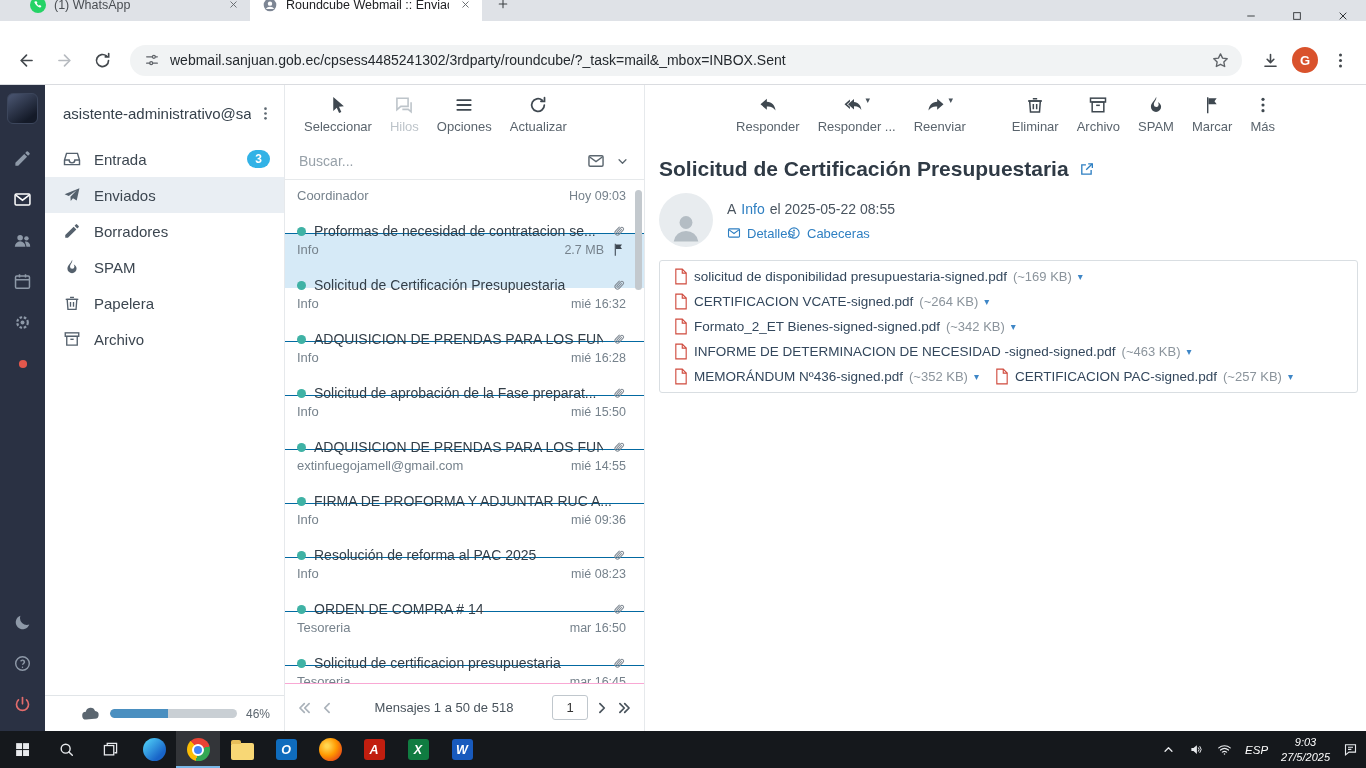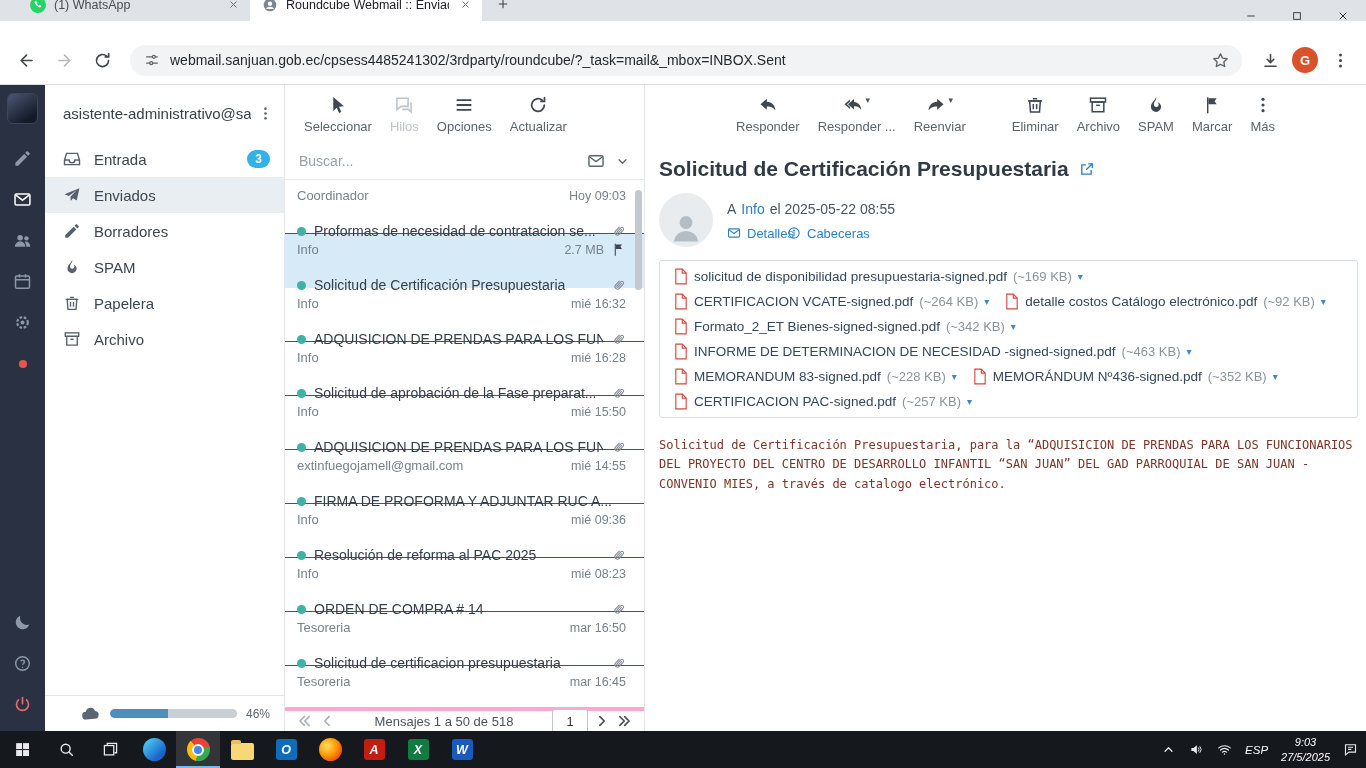--- a/index.html
+++ b/index.html
@@ -84,21 +84,21 @@
   .msg{height:54px;padding:8px 18px 0 12px;border-bottom:1px solid #0369a1;}
   .msg.sel{background:#d6eaf7;border-bottom-color:#d6eaf7;}
   .l1{display:flex;align-items:center;font-size:13px;color:#76828c;}
   .l1 .meta{margin-left:auto;font-size:12.5px;}
   .mflag{width:15px;height:15px;color:#3c4650;margin-left:7px;flex:none;}
   .l2{display:flex;align-items:center;gap:8px;margin-top:20px;}
   .dot{width:9px;height:9px;border-radius:50%;background:#3fb2a5;flex:none;}
   .subj{flex:1;font-size:14px;color:#333e48;white-space:nowrap;overflow:hidden;}
   .clip{width:15px;height:15px;color:#808a94;transform:rotate(43deg);flex:none;}
   .scroll-thumb{position:absolute;top:105px;right:2px;width:7px;height:100px;border-radius:4px;background:#c3c9ce;z-index:3;}
-  .lfooter{height:24px;border-top:4px solid #f9a8d4;display:flex;align-items:center;gap:5px;padding:0 10px;}
+  .lfooter{height:48px;border-top:1px solid #f9a8d4;display:flex;align-items:center;gap:5px;padding:0 10px;}
   .pg-btn{width:18px;height:18px;color:#49535c;flex:none;}
   .pg-btn.dis{color:#aab2ba;}
   .pg-count{flex:1;text-align:center;font-size:13px;color:#49535c;white-space:nowrap;overflow:hidden;}
   .pg-input{width:36px;height:25px;border:1px solid #c0c7cd;border-radius:3px;text-align:center;font-size:13px;color:#333;font-family:"Liberation Sans",sans-serif;}
 
   
   .view{flex:1;display:flex;flex-direction:column;min-width:0;}
   .vtoolbar{height:58px;display:flex;align-items:center;justify-content:center;padding:0 8px;}
   .reader{flex:1;padding:4px 8px 0 14px;overflow:hidden;}
   .subjrow{display:flex;align-items:center;gap:10px;margin-top:10px;}
@@ -841,81 +841,58 @@
     <span class="asize">(~264 KB)</span>
     <span class="acaret"></span>
   </div>
             <div class="att">
     <span class="aicon" data-icon="file-pdf">
                 <svg viewBox="0 0 20 24" fill="none" stroke="#cf4a3d" stroke-width="1.6">
                   <path d="M2.6 1.4h9.2l5.6 5.6v15.6H2.6z"></path>
                   <path d="M11.8 1.4v5.8h5.6"></path>
                 </svg>
               </span>
-    <span class="aname">detalle costos Catálogo electrónico.pdf</span>
-    <span class="asize">(~92 KB)</span>
+    <span class="aname">Formato_2_ET Bienes-signed-signed.pdf</span>
+    <span class="asize">(~342 KB)</span>
     <span class="acaret"></span>
   </div>
             <div class="att">
     <span class="aicon" data-icon="file-pdf">
                 <svg viewBox="0 0 20 24" fill="none" stroke="#cf4a3d" stroke-width="1.6">
                   <path d="M2.6 1.4h9.2l5.6 5.6v15.6H2.6z"></path>
                   <path d="M11.8 1.4v5.8h5.6"></path>
                 </svg>
               </span>
-    <span class="aname">Formato_2_ET Bienes-signed-signed.pdf</span>
-    <span class="asize">(~342 KB)</span>
+    <span class="aname">INFORME DE DETERMINACION DE NECESIDAD -signed-signed.pdf</span>
+    <span class="asize">(~463 KB)</span>
     <span class="acaret"></span>
   </div>
             <div class="att">
     <span class="aicon" data-icon="file-pdf">
                 <svg viewBox="0 0 20 24" fill="none" stroke="#cf4a3d" stroke-width="1.6">
                   <path d="M2.6 1.4h9.2l5.6 5.6v15.6H2.6z"></path>
                   <path d="M11.8 1.4v5.8h5.6"></path>
                 </svg>
               </span>
-    <span class="aname">INFORME DE DETERMINACION DE NECESIDAD -signed-signed.pdf</span>
-    <span class="asize">(~463 KB)</span>
+    <span class="aname">MEMORÁNDUM Nº436-signed.pdf</span>
+    <span class="asize">(~352 KB)</span>
     <span class="acaret"></span>
   </div>
             <div class="att">
     <span class="aicon" data-icon="file-pdf">
                 <svg viewBox="0 0 20 24" fill="none" stroke="#cf4a3d" stroke-width="1.6">
                   <path d="M2.6 1.4h9.2l5.6 5.6v15.6H2.6z"></path>
                   <path d="M11.8 1.4v5.8h5.6"></path>
                 </svg>
               </span>
-    <span class="aname">MEMORANDUM 83-signed.pdf</span>
-    <span class="asize">(~228 KB)</span>
-    <span class="acaret"></span>
-  </div>
-            <div class="att">
-    <span class="aicon" data-icon="file-pdf">
-                <svg viewBox="0 0 20 24" fill="none" stroke="#cf4a3d" stroke-width="1.6">
-                  <path d="M2.6 1.4h9.2l5.6 5.6v15.6H2.6z"></path>
-                  <path d="M11.8 1.4v5.8h5.6"></path>
-                </svg>
-              </span>
-    <span class="aname">MEMORÁNDUM Nº436-signed.pdf</span>
-    <span class="asize">(~352 KB)</span>
-    <span class="acaret"></span>
-  </div>
-            <div class="att">
-    <span class="aicon" data-icon="file-pdf">
-                <svg viewBox="0 0 20 24" fill="none" stroke="#cf4a3d" stroke-width="1.6">
-                  <path d="M2.6 1.4h9.2l5.6 5.6v15.6H2.6z"></path>
-                  <path d="M11.8 1.4v5.8h5.6"></path>
-                </svg>
-              </span>
     <span class="aname">CERTIFICACION PAC-signed.pdf</span>
     <span class="asize">(~257 KB)</span>
     <span class="acaret"></span>
   </div>
           </div>
-        <div class="mbody">Solicitud de Certificación Presupuestaria, para la “ADQUISICION DE PRENDAS PARA LOS FUNCIONARIOS DEL PROYECTO DEL CENTRO DE DESARROLLO INFANTIL “SAN JUAN” DEL GAD PARROQUIAL DE SAN JUAN - CONVENIO MIES, a través de catalogo electrónico.</div>
       </div>
     </section>
   </div>
 
   <div class="taskbar">
     <div class="tb-btn">
         <span data-icon="win">
           <svg viewBox="0 0 24 24" fill="currentColor">
             <rect x="3" y="3" width="8.4" height="8.4"></rect>
             <rect x="12.8" y="3" width="8.4" height="8.4"></rect>

